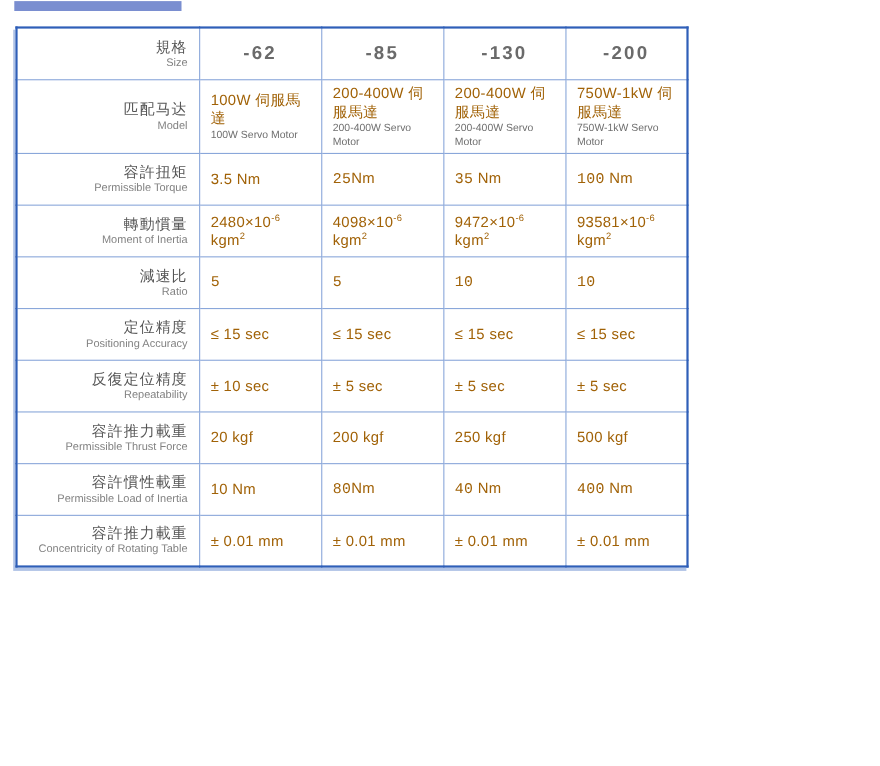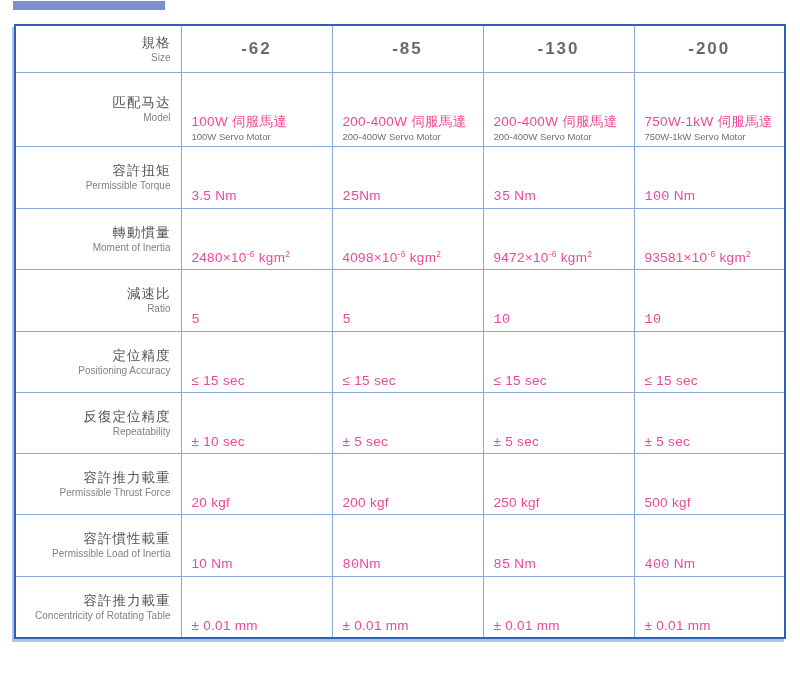--- a/index.html
+++ b/index.html
@@ -19,38 +19,38 @@
     line-height:36px;
     display:inline-block;
   }
   .title-underline {
     width:152px; height:9px;
     background:#7a8ed0;
     margin:-5px 0 0 -1px;
   }
   table.spec-table {
     margin:14px 0 0 14px;
-    width:772px;
+    width:612px;
     border-collapse:collapse;
     table-layout:fixed;
     border:2px solid #2f5fb8;
     box-shadow:-2px 3px 0 #b0c3e6;
     background:#ffffff;
   }
   col.c-label { width:166px; }
   td { border:1px solid #8aa7da; height:47px; vertical-align:middle; background:#fff; }
   td.label-cell { text-align:right; padding:3px 10px 3px 4px; }
   .label-zh { font-size:13.5px; color:#555; letter-spacing:1px; line-height:17px; }
   .label-en { font-size:10px; color:#828282; line-height:13px; }
   td.header-cell { text-align:center; }
   .header-size {
     font-size:17px; font-weight:700; color:#6a6a6a; letter-spacing:2px;
   }
   td.value-cell { text-align:left; padding:3px 6px 3px 10px; }
-  .cell-main { font-size:13.5px; color:#ec4899; line-height:17px; letter-spacing:0.3px;margin-top:37px; }
+  .cell-main { font-size:13.5px; color:#a16207; line-height:17px; letter-spacing:0.3px; }
   .cell-sub { font-size:9.5px; color:#6f6f6f; line-height:13px; }
   .serif { font-family:Liberation Mono, monospace; font-size:13.5px; }
   .sup { font-size:8.5px; vertical-align:super; line-height:0; }
 </style>
 </head>
 <body>
 
 <div class="title-wrap">
   <div class="title-underline"></div>
 </div>
@@ -217,21 +217,21 @@
           <div class="label-zh">容許慣性載重</div>
           <div class="label-en">Permissible Load of Inertia</div>
         </td>
         <td class="value-cell">
           <div class="cell-main"><span>10 Nm</span></div>
         </td>
         <td class="value-cell">
           <div class="cell-main"><span class="serif">80</span><span>Nm</span></div>
         </td>
         <td class="value-cell">
-          <div class="cell-main"><span class="serif">85</span><span> Nm</span></div>
+          <div class="cell-main"><span class="serif">40</span><span> Nm</span></div>
         </td>
         <td class="value-cell">
           <div class="cell-main"><span class="serif">400</span><span> Nm</span></div>
         </td>
       </tr>
       <tr>
         <td class="label-cell">
           <div class="label-zh">容許推力載重</div>
           <div class="label-en">Concentricity of Rotating Table</div>
         </td>

